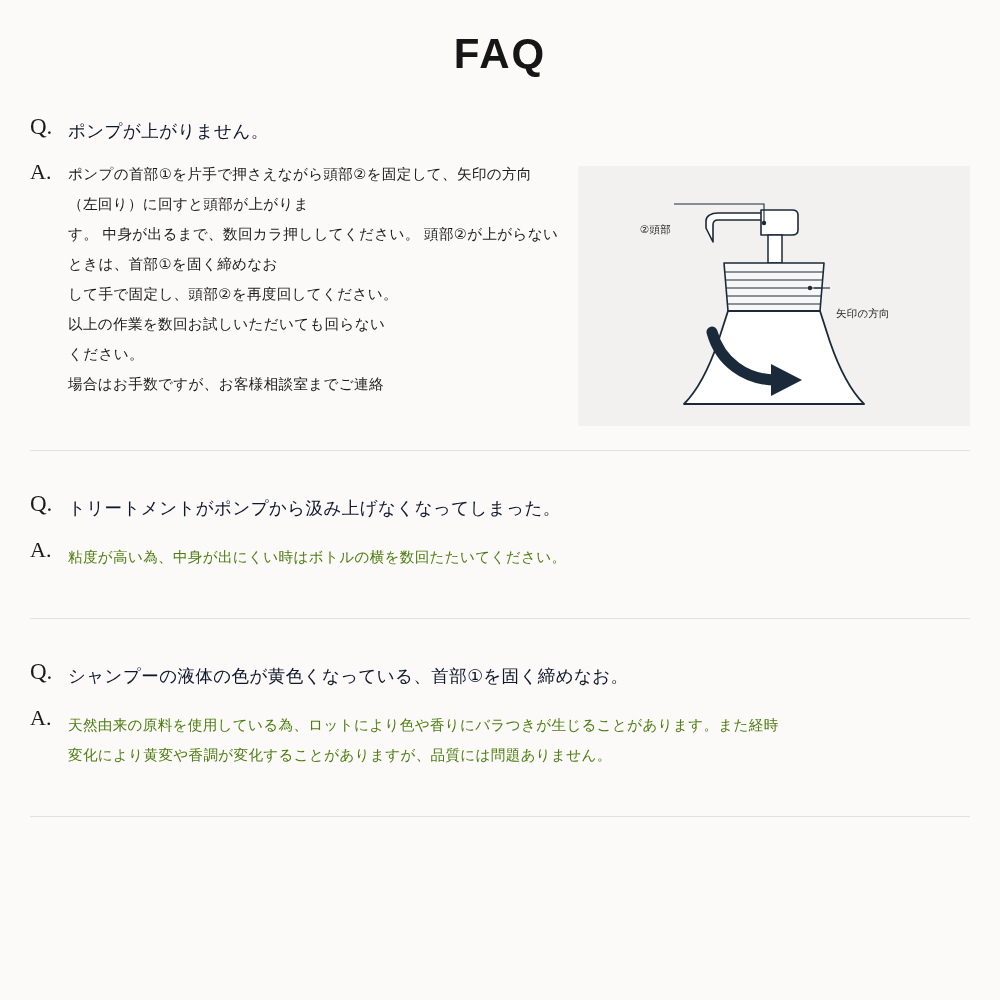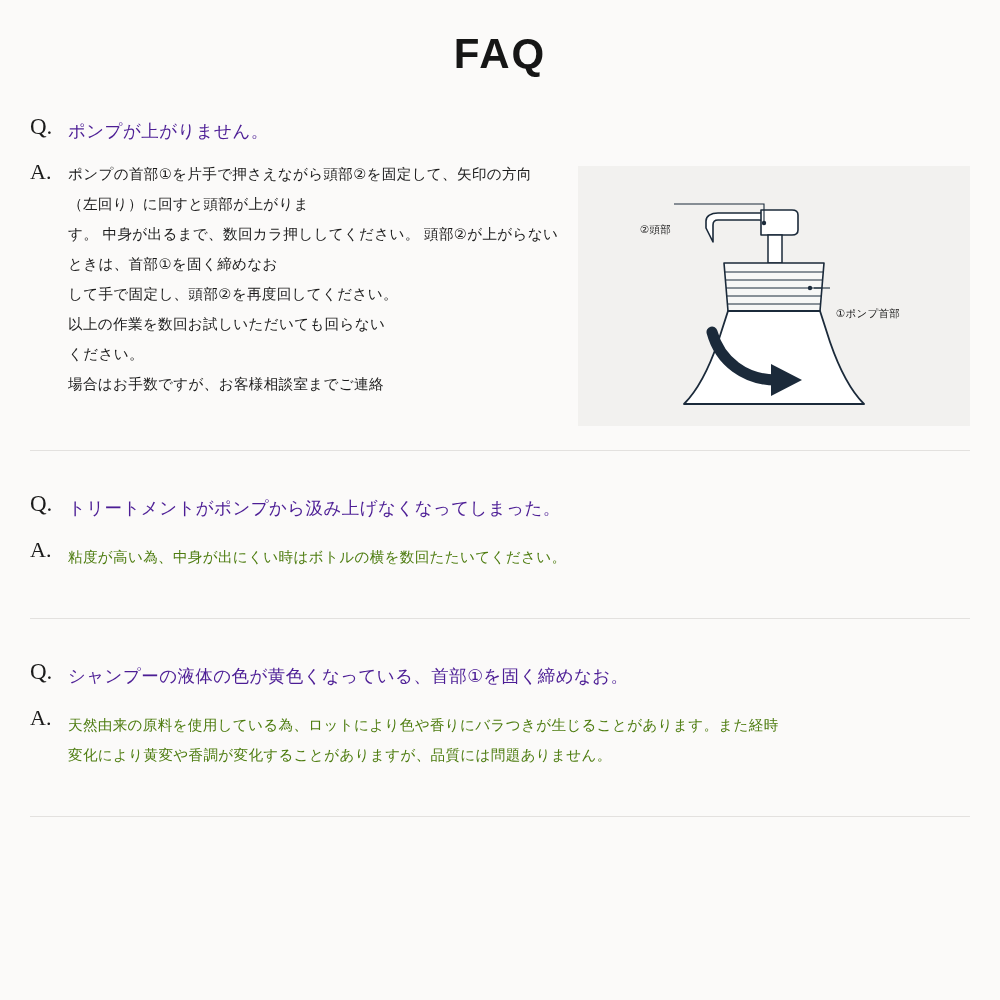--- a/index.html
+++ b/index.html
@@ -57,21 +57,21 @@
     line-height: 1.1;
     color: #1b1b1b;
     font-family: "Liberation Serif", "DejaVu Serif", serif;
   }
   .marker.a-marker {
     font-size: 22px;
   }
   .q-text {
     font-size: 17.5px;
     line-height: 1.5;
-    color: #4c1d95;
+    color: #0f172a;
     letter-spacing: 0.4px;
     padding-top: 4px;
   }
   .a-text {
     font-size: 14.6px;
     line-height: 2.05;
     color: #4d7c0f;
     letter-spacing: 0.3px;
     padding-top: 5px;
   }
@@ -165,21 +165,21 @@
               <path d="M134 166 C142 196 168 214 198 214" fill="none" stroke="#1b2a3a" stroke-width="11" stroke-linecap="round"></path>
               <path d="M193 198 L224 214 L193 230 Z" fill="#1b2a3a"></path>
 
               <polyline points="96,38 186,38 186,56" fill="none" stroke="#1b2a3a" stroke-width="1.1"></polyline>
               <circle cx="186" cy="57" r="2.2" fill="#1b2a3a"></circle>
 
               <polyline points="252,122 236,122" fill="none" stroke="#1b2a3a" stroke-width="1.1"></polyline>
               <circle cx="232" cy="122" r="2.2" fill="#1b2a3a"></circle>
             </svg>
             <div class="fig-label lbl-head">②頭部</div>
-            <div class="fig-label lbl-neck">①ポンプ首部</div>
+            <div class="fig-label lbl-neck">矢印の方向</div>
           </div>
         </div>
       </div>
     </div>
 
     <div class="faq-item" style="padding-top:40px;padding-bottom:46px;">
       <div class="qa-row">
         <div class="marker">Q.</div>
         <div class="q-text">トリートメントがポンプから汲み上げなくなってしまった。</div>
       </div>

